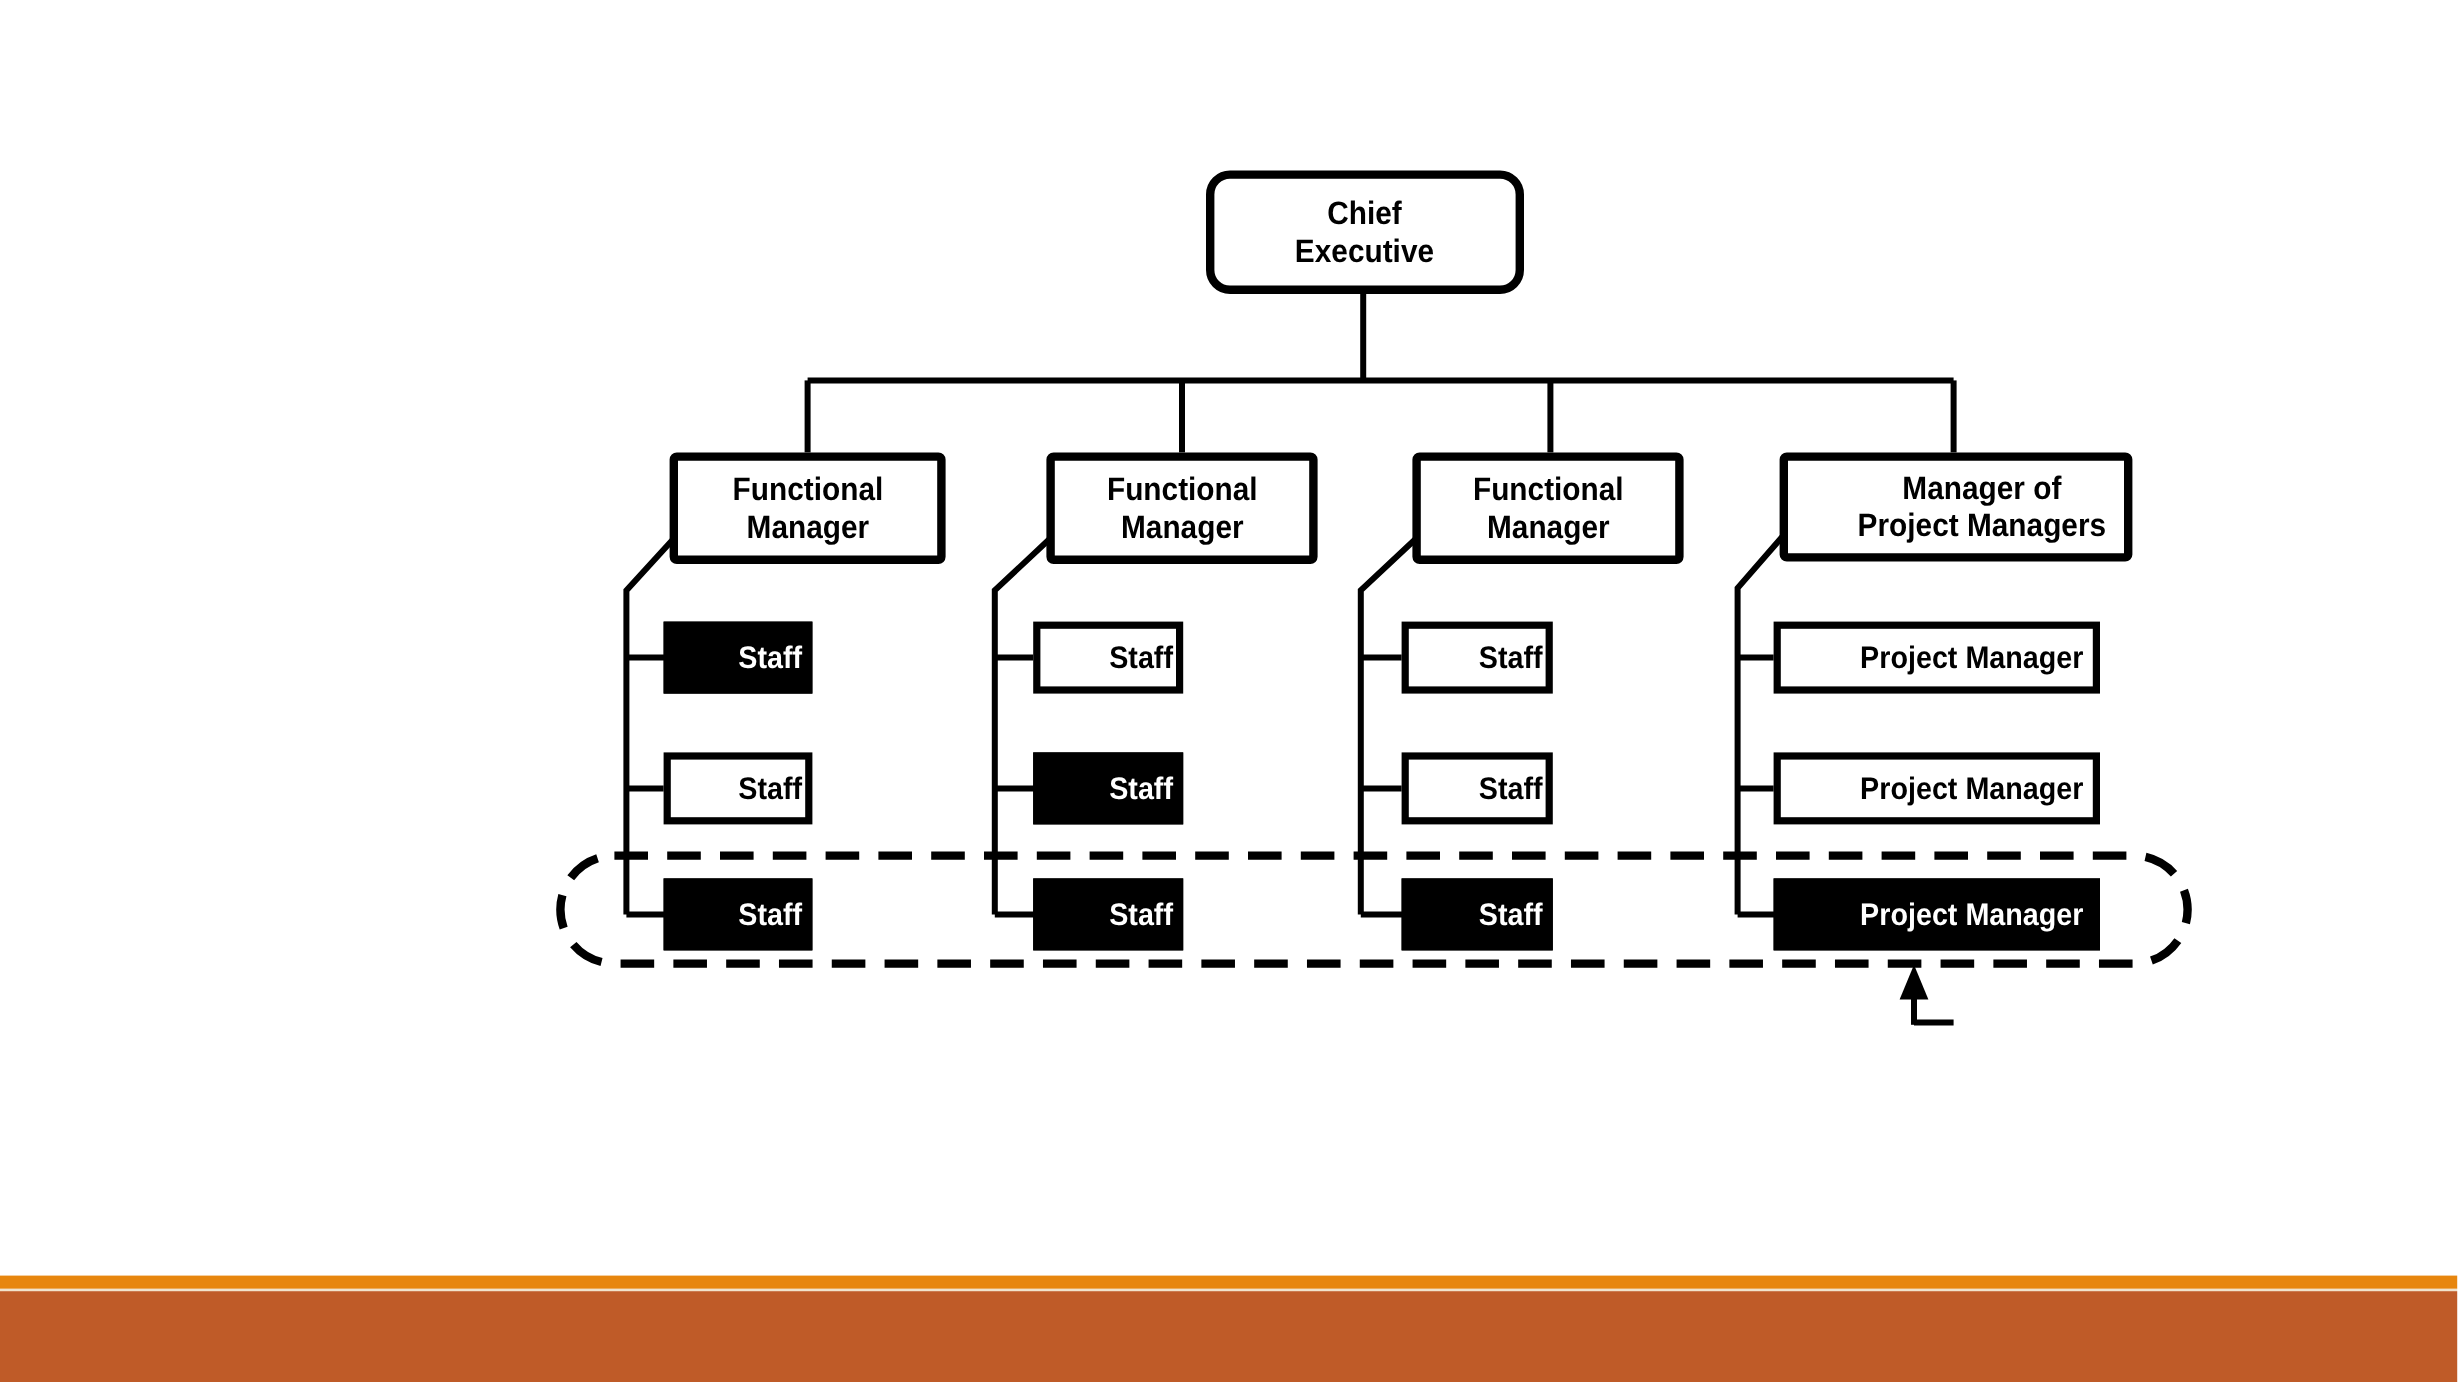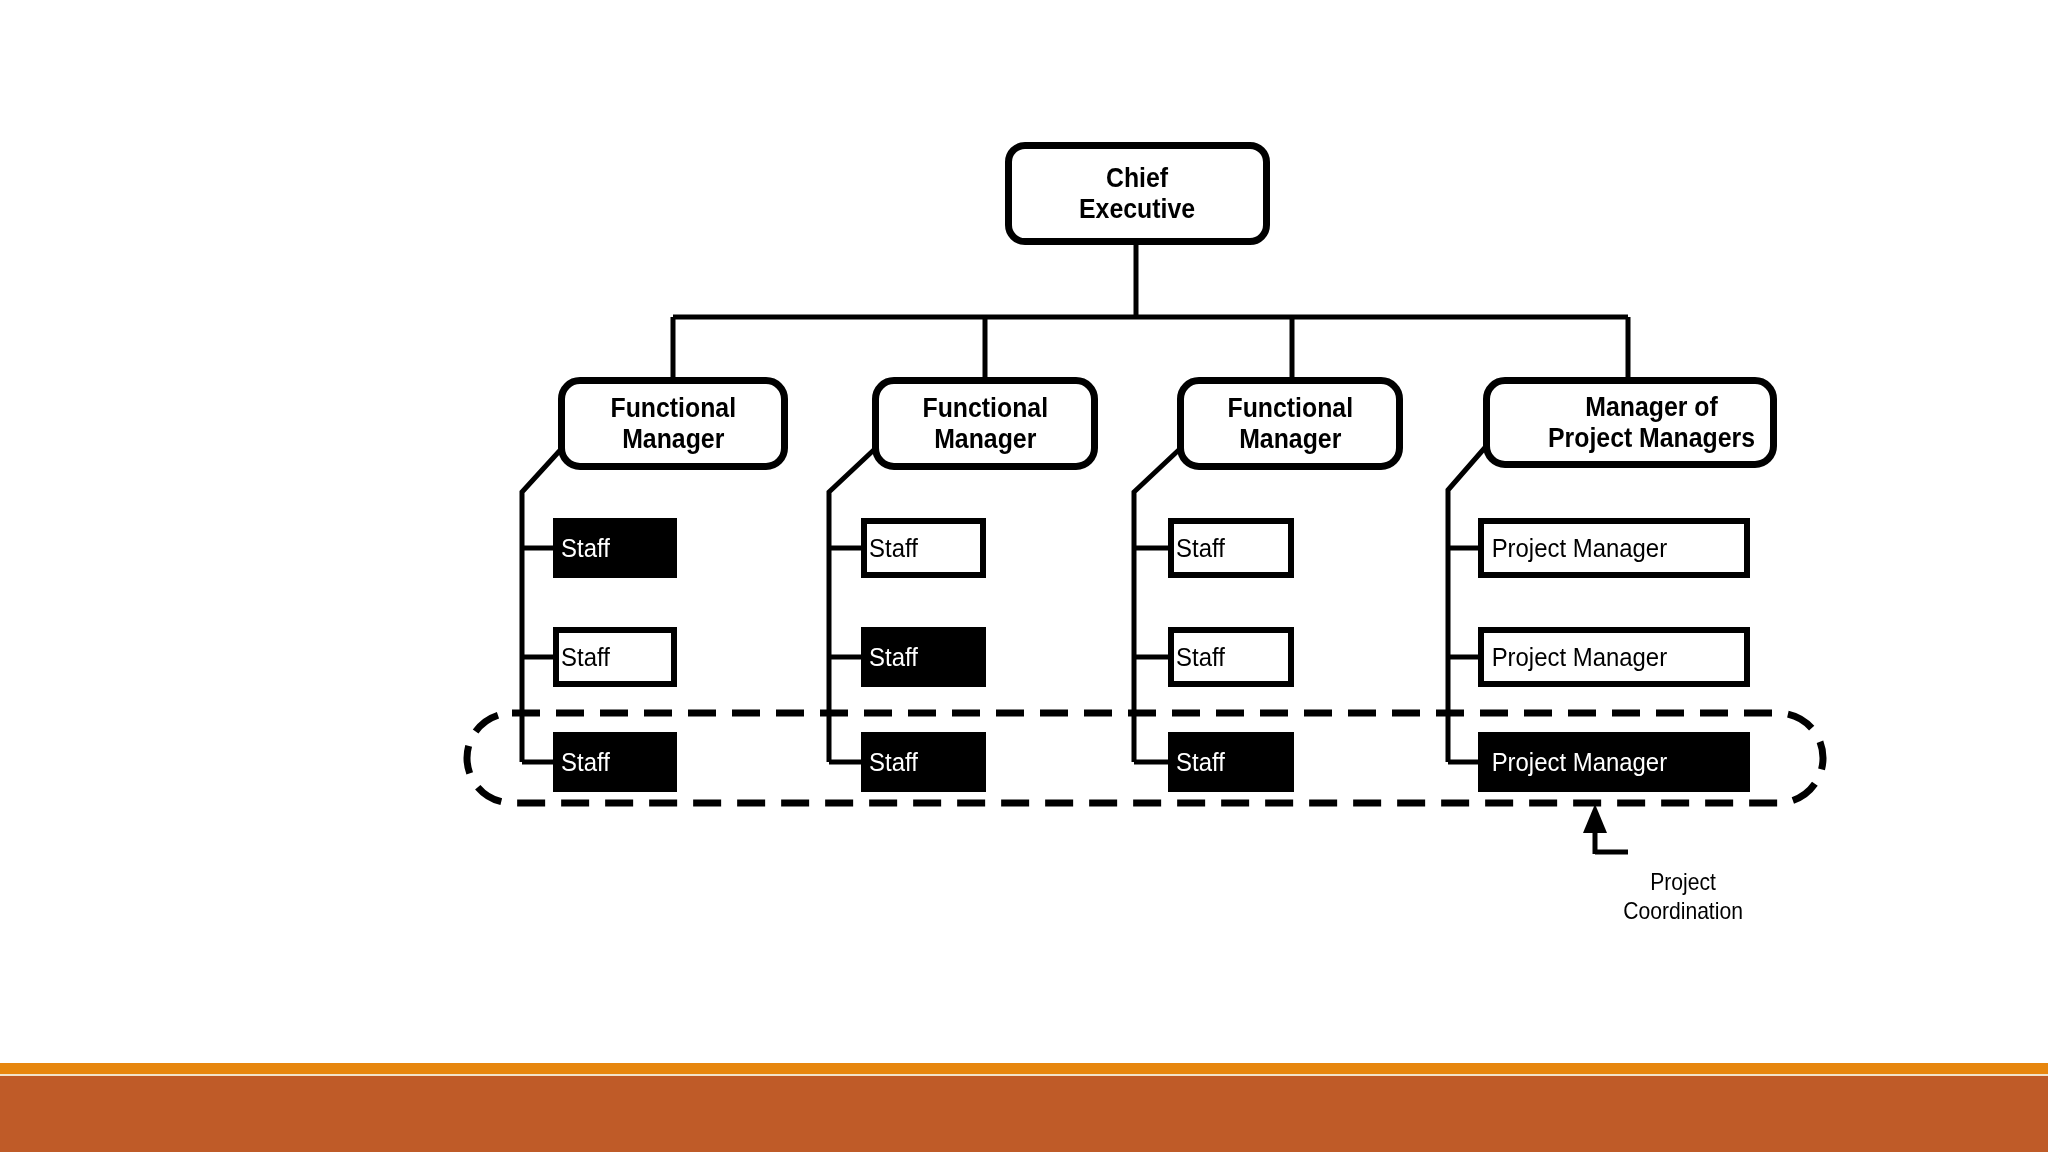--- a/index.html
+++ b/index.html
@@ -15,40 +15,40 @@
   .connectors {
     position: absolute;
     left: 0; top: 0;
     width: 2048px; height: 1152px;
   }
   
   .rbox {
     position: absolute;
     box-sizing: border-box;
     border: 7px solid #000;
-    border-radius: 22px;
+    border-radius: 6px;
     background: #fff;
     display: flex;
     align-items: center;
     justify-content: center;
     text-align: center;
     font-weight: bold;
     font-size: 27px;
     line-height: 31px;
   }
   
   .cell {
     position: absolute;
     box-sizing: border-box;
     height: 60px;
     display: flex;
     align-items: center;
-    justify-content: flex-start;
-    text-align: center;
-    font-weight: normal;
+    justify-content: flex-end;
+    text-align: center;
+    font-weight: bold;
     font-size: 26px;
   }
   .cell-open   { background: #ffffff; border: 6px solid #000; color: #000; }
   .cell-filled { background: #000000; border: 6px solid #000; color: #fff; }
   .condensed {
     display: inline-block;
     transform: scaleX(0.92);
     transform-origin: center center;
     white-space: pre-line;
   }
@@ -192,24 +192,20 @@
   <div class="cell cell-open" style="left:1478px; top:518px; width:272px;">
     <span class="condensed">Project Manager</span>
   </div>
   <div class="cell cell-open" style="left:1478px; top:627px; width:272px;">
     <span class="condensed">Project Manager</span>
   </div>
   <div class="cell cell-filled" style="left:1478px; top:732px; width:272px;">
     <span class="condensed">Project Manager</span>
   </div>
 
-  <div class="coord-label">
-    <span class="condensed" style="transform:scaleX(0.88);">Project
-Coordination</span>
-  </div>
 
 
 
   <div class="accent-stripe" style="background: rgb(231, 134, 14);"></div>
   <div class="accent-separator" style="background: rgb(241, 227, 204);"></div>
   <div class="footer-band" style="background: rgb(191, 91, 40);"></div>
 
 </div>
 
 </body></html>

